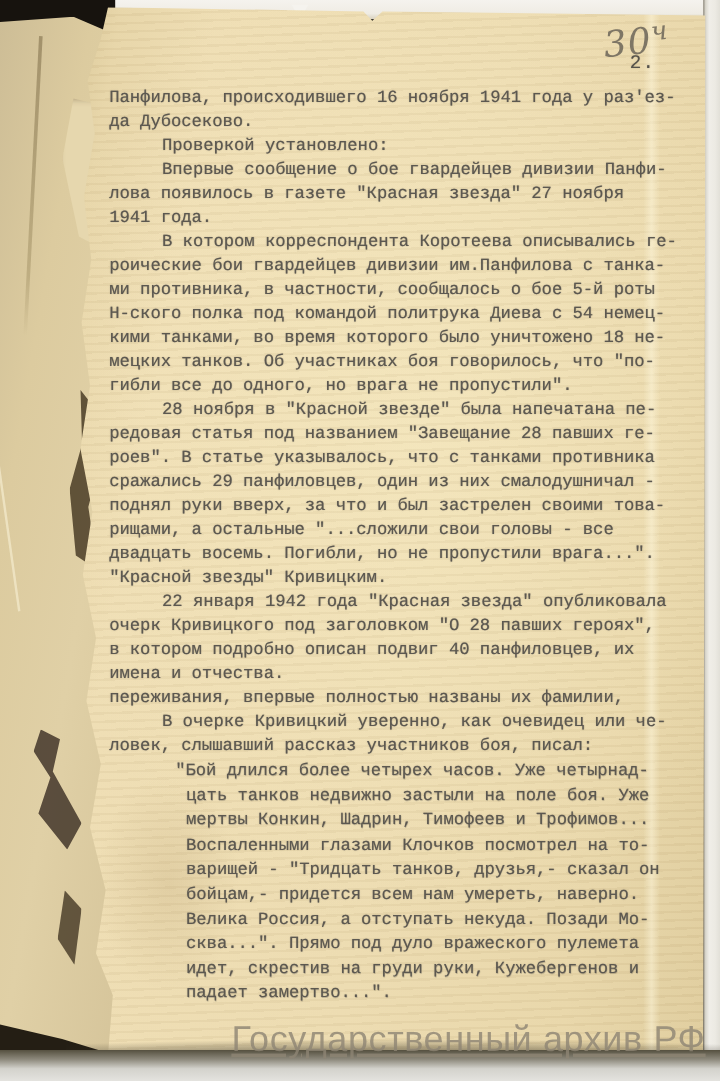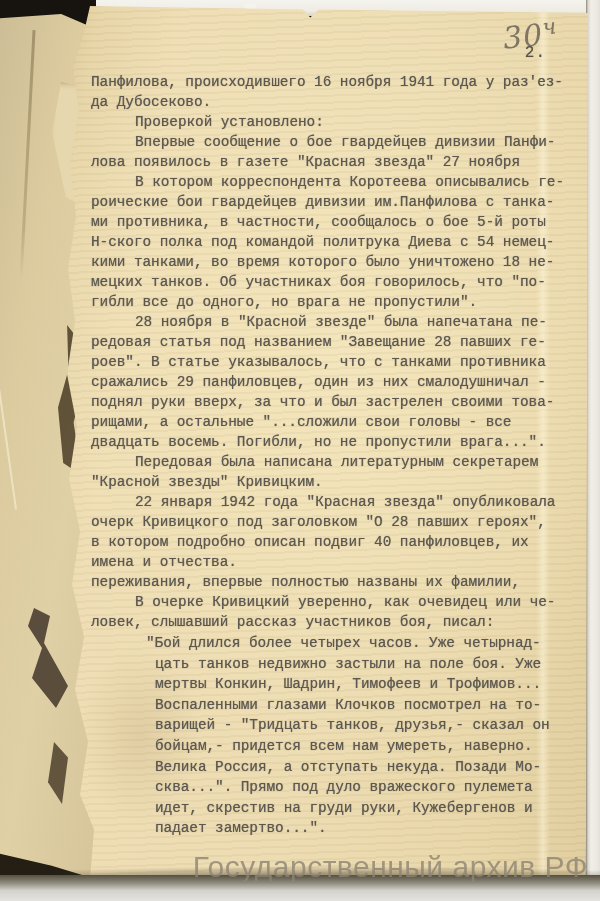--- a/index.html
+++ b/index.html
@@ -116,20 +116,21 @@
   .doc-text .quote{padding-left:64px;margin-top:1px;}
   .doc-text .quote .line{line-height:20.6px;height:20.6px;}
   .doc-text .q1{margin-left:-9px;}
   
   .watermark{
     position:absolute;left:0;top:850px;width:588px;
     text-align:right;
     font-family:"Liberation Sans","DejaVu Sans",sans-serif;
     font-size:30px;font-weight:400;color:#8e8574;opacity:.8;
     letter-spacing:.5px;
+    text-decoration:underline;
   }
   .notch{
     position:absolute;left:243px;top:4px;width:0;height:0;
     border-left:7px solid transparent;border-right:7px solid transparent;
     border-top:12px solid #f5f3ee;
   }
 </style>
 </head>
 <body>
 
@@ -158,41 +159,41 @@
       <div class="para">
         <div class="line">Панфилова, происходившего 16 ноября 1941 года у раз'ез-</div>
         <div class="line">да Дубосеково.</div>
       </div>
       <div class="para">
         <div class="line pi">Проверкой установлено:</div>
       </div>
       <div class="para">
         <div class="line pi">Впервые сообщение о бое гвардейцев дивизии Панфи-</div>
         <div class="line">лова появилось в газете "Красная звезда" 27 ноября</div>
+        <div class="line">1941 года.</div>
       </div>
       <div class="para">
         <div class="line pi">В котором корреспондента Коротеева описывались ге-</div>
         <div class="line">роические бои гвардейцев дивизии им.Панфилова с танка-</div>
         <div class="line">ми противника, в частности, сообщалось о бое 5-й роты</div>
         <div class="line">Н-ского полка под командой политрука Диева с 54 немец-</div>
         <div class="line">кими танками, во время которого было уничтожено 18 не-</div>
         <div class="line">мецких танков. Об участниках боя говорилось, что "по-</div>
         <div class="line">гибли все до одного, но врага не пропустили".</div>
       </div>
       <div class="para">
         <div class="line pi">28 ноября в "Красной звезде" была напечатана пе-</div>
         <div class="line">редовая статья под названием "Завещание 28 павших ге-</div>
         <div class="line">роев". В статье указывалось, что с танками противника</div>
         <div class="line">сражались 29 панфиловцев, один из них смалодушничал -</div>
         <div class="line">поднял руки вверх, за что и был застрелен своими това-</div>
         <div class="line">рищами, а остальные "...сложили свои головы - все</div>
         <div class="line">двадцать восемь. Погибли, но не пропустили врага...".</div>
       </div>
       <div class="para">
-        <div class="line pi">Передовая была написана литературным секретарем</div>
         <div class="line">"Красной звезды" Кривицким.</div>
       </div>
       <div class="para">
         <div class="line pi">22 января 1942 года "Красная звезда" опубликовала</div>
         <div class="line">очерк Кривицкого под заголовком "О 28 павших героях",</div>
         <div class="line">в котором подробно описан подвиг 40 панфиловцев, их</div>
         <div class="line">имена и отчества.</div>
         <div class="line">переживания, впервые полностью названы их фамилии,</div>
       </div>
       <div class="para">

